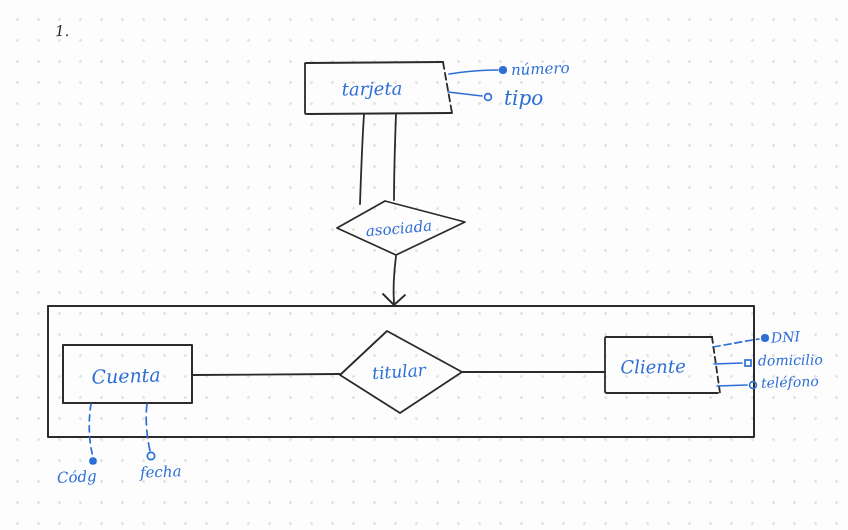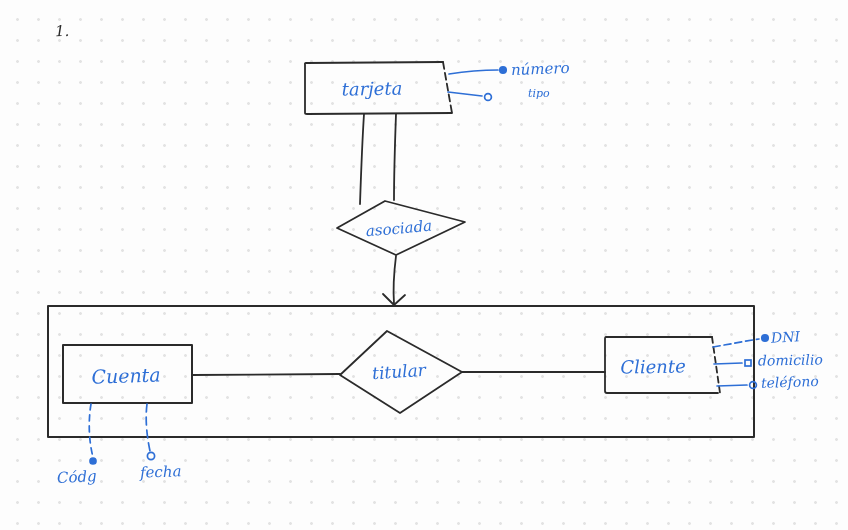--- a/index.html
+++ b/index.html
@@ -21,21 +21,21 @@
     font-style:italic;
     white-space:nowrap;
     line-height:1;
     user-select:none;
   }
   .ink{color:#2b2b2b;}
 
   .marker       {left:55px; top:24px; font-size:15px; transform:rotate(-2deg);}
   .tarjeta-lbl  {left:372px; top:89px;  font-size:18px; transform:translate(-50%,-50%) rotate(-1deg);}
   .numero-lbl   {left:511px; top:62px;  font-size:15px; transform:rotate(-2deg);}
-  .tipo-lbl     {left:528px; top:88px;  font-size:11px;}
+  .tipo-lbl     {left:504px; top:88px;  font-size:20px;}
   .asociada-lbl {left:399px; top:229px; font-size:15px; transform:translate(-50%,-50%) rotate(-5deg);}
   .cuenta-lbl   {left:126px; top:376px; font-size:19px; transform:translate(-50%,-50%) rotate(-2deg);}
   .titular-lbl  {left:399px; top:372px; font-size:17px; transform:translate(-50%,-50%) rotate(-4deg);}
   .cliente-lbl  {left:653px; top:367px; font-size:18px; transform:translate(-50%,-50%) rotate(-1deg);}
   .dni-lbl      {left:771px; top:330px; font-size:14px; transform:rotate(-3deg);}
   .domicilio-lbl{left:758px; top:353px; font-size:14px; transform:rotate(-1deg);}
   .telefono-lbl {left:761px; top:375px; font-size:14px; transform:rotate(-2deg);}
   .codigo-lbl   {left:57px;  top:470px; font-size:15px; transform:rotate(-3deg);}
   .fecha-lbl    {left:140px; top:465px; font-size:15px; transform:rotate(-2deg);}
 </style>

